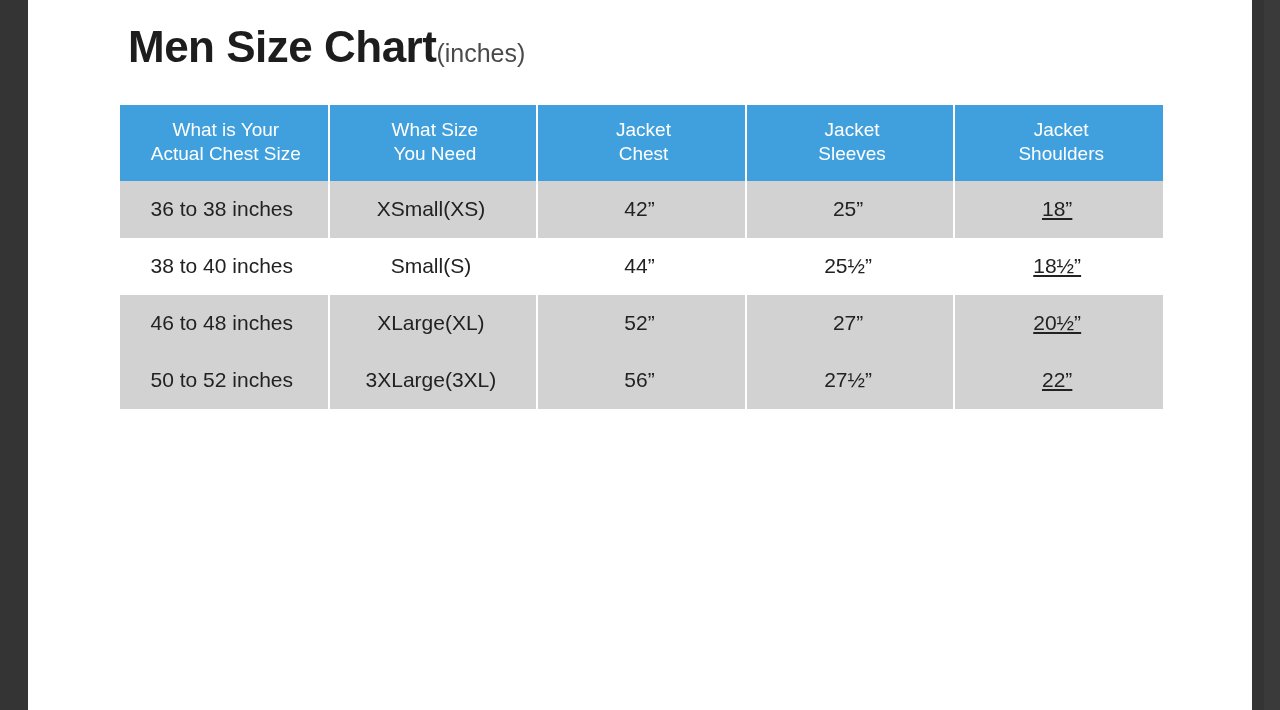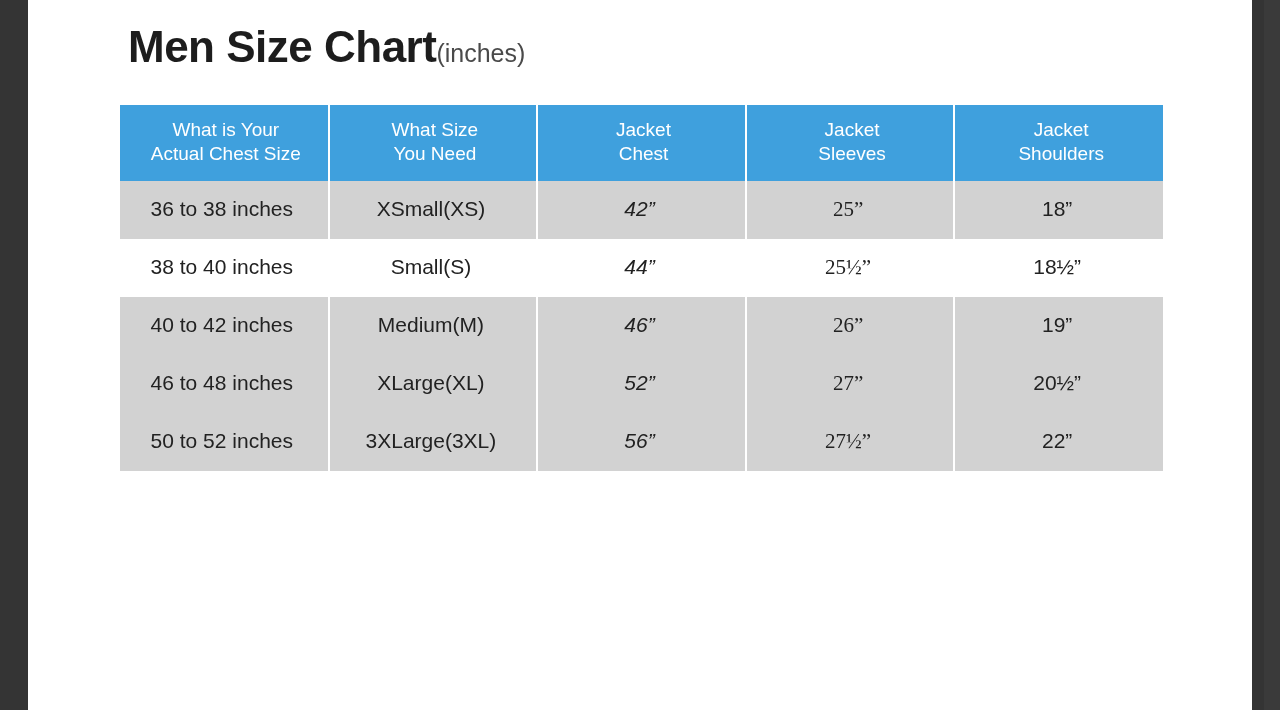--- a/index.html
+++ b/index.html
@@ -80,23 +80,23 @@
     text-align: center;
     padding: 16px 8px 17px 4px;
     border-right: 2px solid #ffffff;
     vertical-align: middle;
   }
   table.size-table td:last-child { border-right: none; }
   tr.band-grey td { background: #d2d2d2; }
   tr.band-white td { background: #ffffff; }
   td.col-chest { width: 311px; }
   td.col-size  { width: 230px; }
-  td.col-jchest { width: 158px; font-style: italic; }
-  td.col-jsleeve { width: 162px; font-family: Liberation Serif, serif; }
-  td.col-jshoulder { width: 182px; }
+  td.col-jchest { width: 158px; }
+  td.col-jsleeve { width: 162px; }
+  td.col-jshoulder { width: 182px; text-decoration: underline; }
 </style>
 </head>
 <body>
 
 <div class="stage">
   <div class="gutter-left"></div>
   <div class="gutter-right"></div>
 
   <div class="sheet">
 
@@ -139,27 +139,20 @@
           <td class="col-jshoulder">18”</td>
         </tr>
         <tr class="band-white">
           <td class="col-chest">38 to 40 inches</td>
           <td class="col-size">Small(S)</td>
           <td class="col-jchest">44”</td>
           <td class="col-jsleeve">25½”</td>
           <td class="col-jshoulder">18½”</td>
         </tr>
         <tr class="band-grey">
-          <td class="col-chest">40 to 42 inches</td>
-          <td class="col-size">Medium(M)</td>
-          <td class="col-jchest">46”</td>
-          <td class="col-jsleeve">26”</td>
-          <td class="col-jshoulder">19”</td>
-        </tr>
-        <tr class="band-grey">
           <td class="col-chest">46 to 48 inches</td>
           <td class="col-size">XLarge(XL)</td>
           <td class="col-jchest">52”</td>
           <td class="col-jsleeve">27”</td>
           <td class="col-jshoulder">20½”</td>
         </tr>
         <tr class="band-grey">
           <td class="col-chest">50 to 52 inches</td>
           <td class="col-size">3XLarge(3XL)</td>
           <td class="col-jchest">56”</td>

